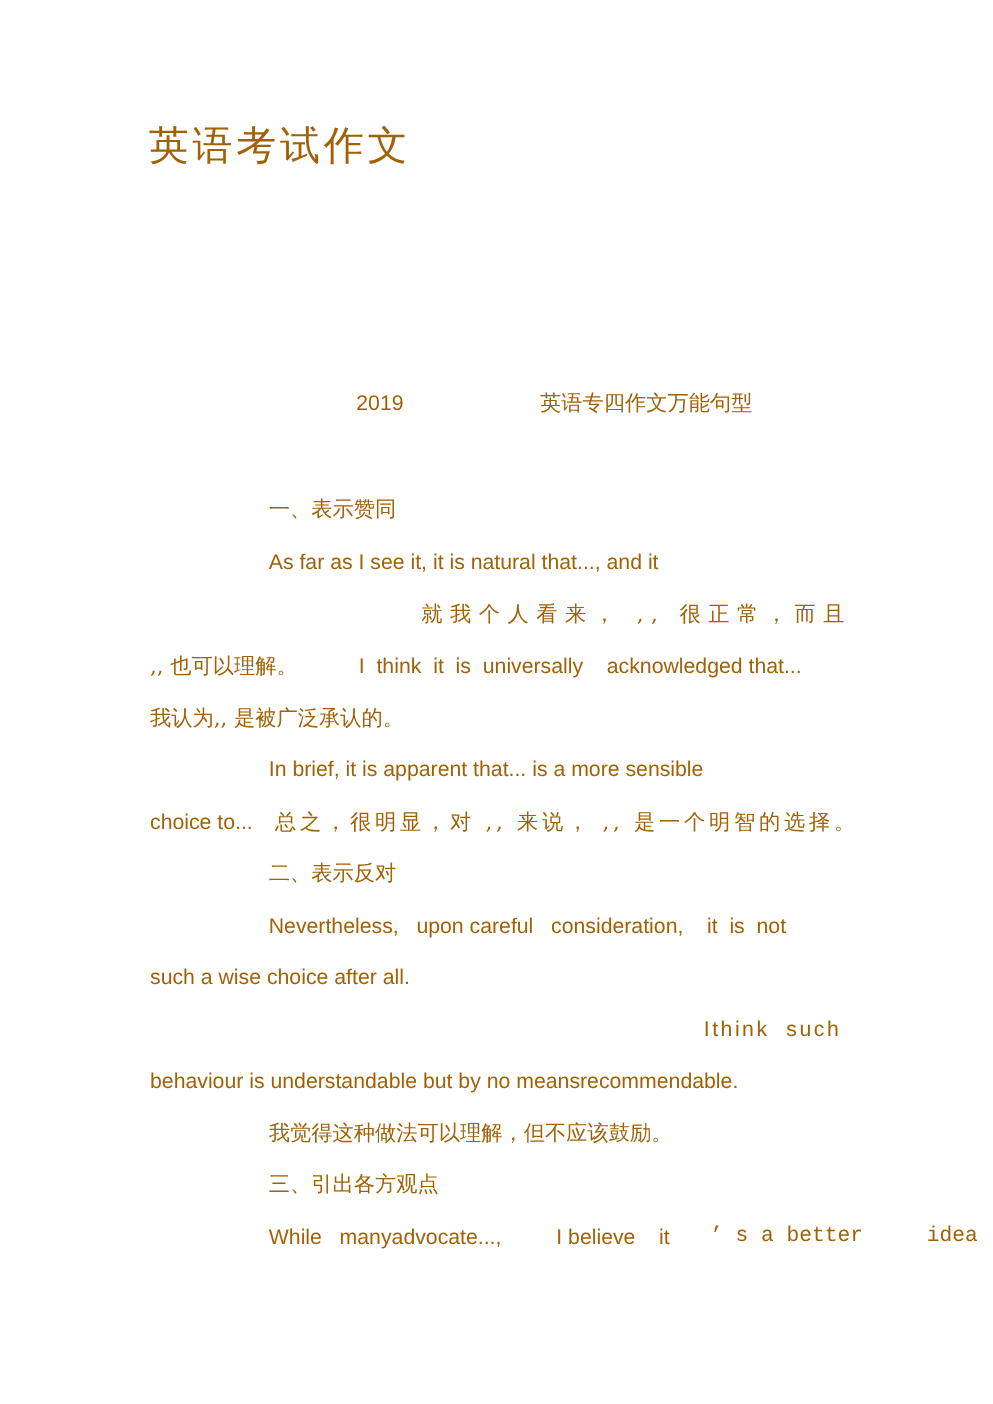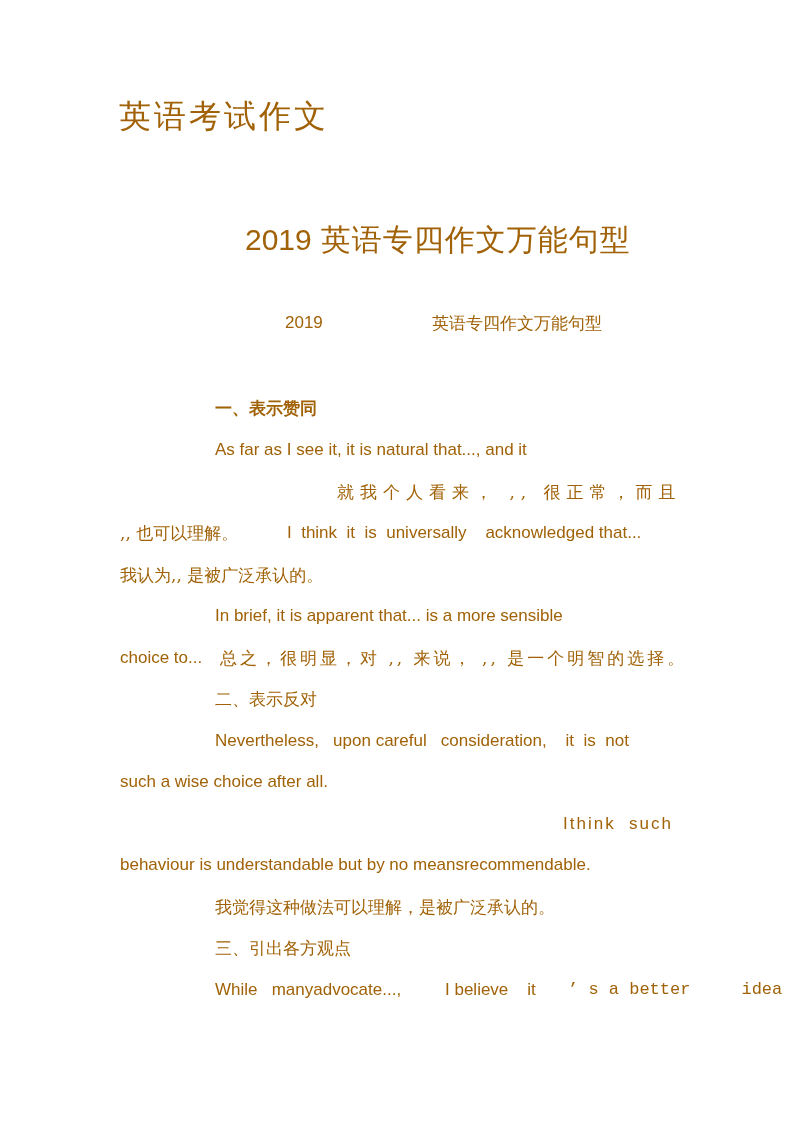--- a/index.html
+++ b/index.html
@@ -53,36 +53,33 @@
     top: 0;
   }
 </style>
 </head>
 <body>
 
 <div id="page">
 
   <div id="doc-heading" class="f-zh">英语考试作文</div>
 
-  <div id="doc-title">
-    <span class="f-en">2019</span><span class="f-zh title-rest">英语专四作文万能句型</span>
-  </div>
 
   <div id="text-layer">
       <div class="line" style="left: 285px; top: 312px;"><span class="f-en">2019</span><span class="f-zh seg-abs" style="left: 147px;">英语专四作文万能句型</span></div>
-      <div class="line" style="left: 215px; top: 397px; font-weight: bold;"><span class="f-zh">一、表示赞同</span></div>
+      <div class="line" style="left: 215px; top: 397px;"><span class="f-zh">一、表示赞同</span></div>
       <div class="line" style="left: 215px; top: 439px;"><span class="f-en">As far as I see it, it is natural that..., and it</span></div>
       <div class="line" style="left: 120px; top: 481px;"><span class="f-zh seg-abs" style="left: 217px; letter-spacing: 6px;">就我个人看来， ,, 很正常，而且</span></div>
       <div class="line" style="left: 120px; top: 522px;"><span class="f-zh">,, 也可以理解。</span><span class="f-en seg-abs" style="left: 167px;">I  think  it  is  universally    acknowledged that...</span></div>
       <div class="line" style="left: 120px; top: 564px;"><span class="f-zh">我认为,, 是被广泛承认的。</span></div>
       <div class="line" style="left: 215px; top: 605px;"><span class="f-en">In brief, it is apparent that... is a more sensible</span></div>
       <div class="line" style="left: 120px; top: 647px;"><span class="f-en">choice to...</span><span class="f-zh seg-abs" style="left: 100px; letter-spacing: 3px;">总之，很明显，对 ,, 来说， ,, 是一个明智的选择。</span></div>
       <div class="line" style="left: 215px; top: 688px;"><span class="f-zh">二、表示反对</span></div>
       <div class="line" style="left: 215px; top: 730px;"><span class="f-en">Nevertheless,   upon careful   consideration,    it  is  not</span></div>
       <div class="line" style="left: 120px; top: 771px;"><span class="f-en">such a wise choice after all.</span></div>
       <div class="line" style="left: 215px; top: 813px;"><span class="f-en seg-abs" style="left: 348px; letter-spacing: 2px;">Ithink  such</span></div>
       <div class="line" style="left: 120px; top: 854px;"><span class="f-en">behaviour is understandable but by no meansrecommendable.</span></div>
-      <div class="line" style="left: 215px; top: 896px;"><span class="f-zh">我觉得这种做法可以理解，是被广泛承认的。</span></div>
+      <div class="line" style="left: 215px; top: 896px;"><span class="f-zh">我觉得这种做法可以理解，但不应该鼓励。</span></div>
       <div class="line" style="left: 215px; top: 937px;"><span class="f-zh">三、引出各方观点</span></div>
       <div class="line" style="left: 215px; top: 979px;"><span class="f-en">While   manyadvocate...,</span><span class="f-en seg-abs" style="left: 230px;">I believe    it</span><span class="f-en seg-abs" style="left: 353px; font-family: Liberation Mono, monospace;">’ s a better     idea</span></div>
     </div>
 
 </div>
 
 </body></html>

